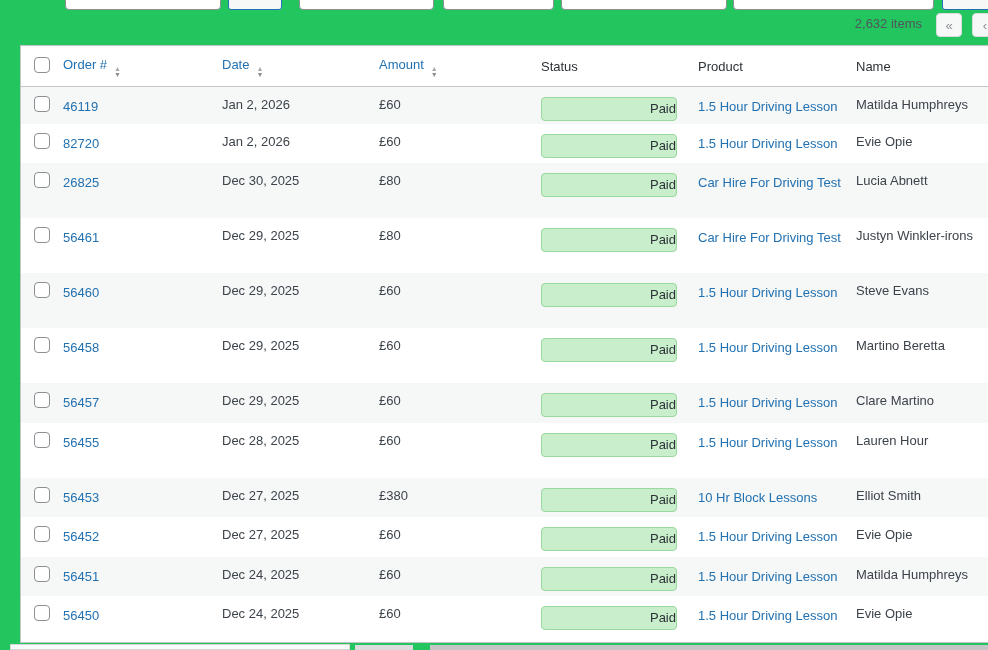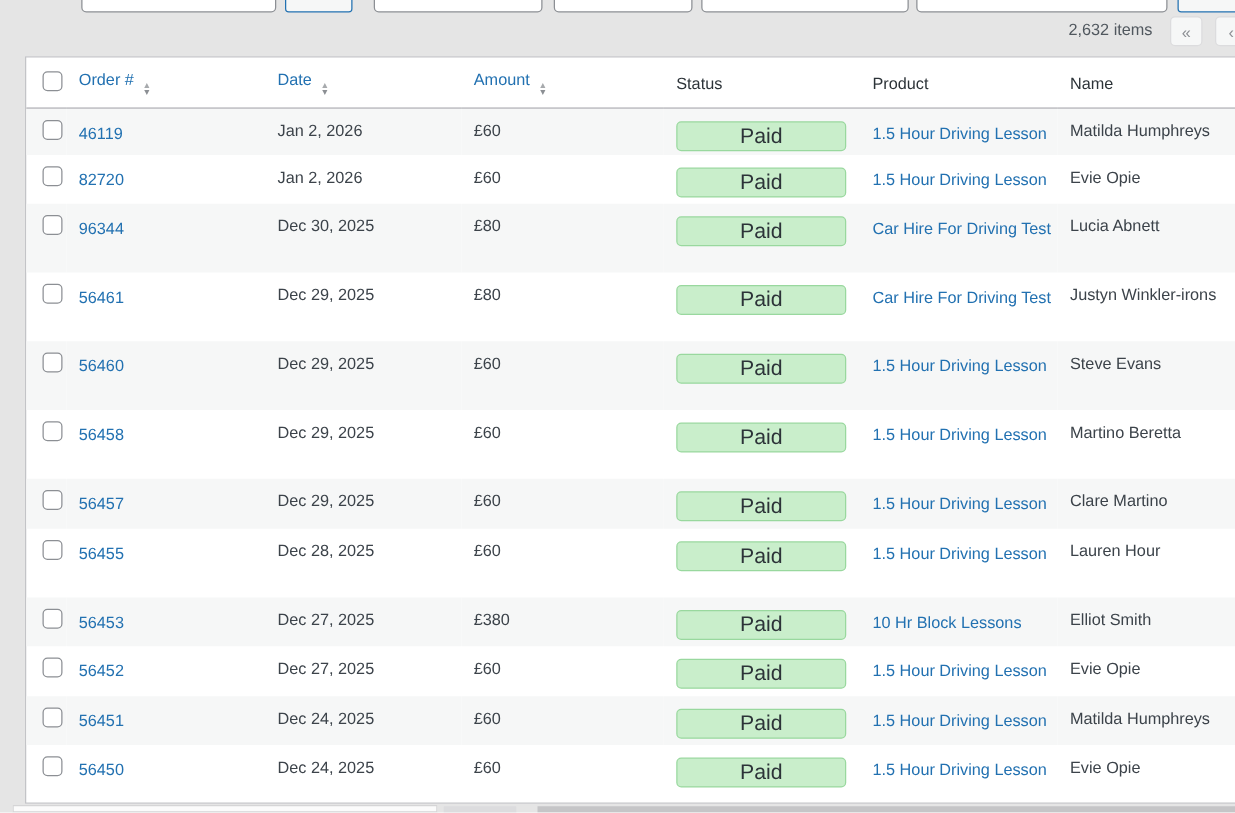--- a/index.html
+++ b/index.html
@@ -1,18 +1,18 @@
 <!DOCTYPE html>
 <html><head>
 <meta charset="utf-8">
 <style>
   html,body{margin:0;padding:0;}
   .viewport{
     position:relative;width:988px;height:650px;overflow:hidden;
-    background:#e5e5e5;font-family:"Liberation Sans",sans-serif;
+    background:#22c55e;font-family:"Liberation Sans",sans-serif;
   }
   
   .filter-box{position:absolute;top:-22px;height:32px;background:#fff;
     border:1px solid #8c8f94;border-radius:4px;box-sizing:border-box;}
   #fb1{left:65px;width:156px;}
   #fb2{left:299px;width:135px;}
   #fb3{left:443px;width:111px;}
   #fb4{left:561px;width:166px;}
   #fb5{left:733px;width:201px;}
   .apply-btn{position:absolute;top:-22px;left:228px;width:54px;height:32px;
@@ -42,22 +42,22 @@
   tr.stripe{background:#f6f7f7;}
   tr.rh37{height:37px;} tr.rh39{height:39px;} tr.rh40{height:40px;}
   tr.rh48{height:48px;} tr.rh55{height:55px;}
   a.link{color:#2271b1;text-decoration:none;line-height:20px;}
   .cb{width:16px;height:16px;appearance:none;-webkit-appearance:none;margin:0;
     border:1px solid #8c8f94;border-radius:4px;background:#fff;cursor:pointer;}
   .sorting{display:inline-flex;flex-direction:column;margin-left:7px;vertical-align:-2px;}
   .sorting .sa{font-size:7px;line-height:6px;color:#a7aaad;}
   .sorting .sd{font-size:7px;line-height:6px;color:#8c8f94;}
   .status-cell{padding-right:0 !important;}
-  .badge{width:136px;height:24px;line-height:22px;text-align:center;background:#c9eecb;
-    border:1px solid #99d89e;border-radius:4px;color:#2c3338;font-size:17px;
+  .badge{width:136px;height:24px;line-height:22px;text-align:right;background:#c9eecb;
+    border:1px solid #99d89e;border-radius:4px;color:#2c3338;font-size:13px;
     box-sizing:border-box;}
   
   .hs-left{position:absolute;left:10px;top:644px;width:340px;height:6px;background:#fbfbfb;
     border:1px solid #d5d5d6;box-sizing:border-box;}
   .hs-mid{position:absolute;left:355px;top:645px;width:58px;height:5px;background:#dcdcde;}
   .hs-thumb{position:absolute;left:430px;top:645px;width:558px;height:5px;background:#c5c5c7;}
 </style>
 </head>
 <body>
 
@@ -130,21 +130,21 @@
           <td><span>Jan 2, 2026</span></td>
           <td><span>£60</span></td>
           <td class="status-cell">
               <div class="badge">Paid</div>
             </td>
           <td><a class="link" href="#">1.5 Hour Driving Lesson</a></td>
           <td><span>Evie Opie</span></td>
         </tr>
         <tr class="stripe rh55">
           <td class="cb-cell"><input type="checkbox" class="cb" style=""></td>
-          <td><a class="link" href="#">96344</a></td>
+          <td><a class="link" href="#">26825</a></td>
           <td><span>Dec 30, 2025</span></td>
           <td><span>£80</span></td>
           <td class="status-cell">
               <div class="badge">Paid</div>
             </td>
           <td><a class="link" href="#">Car Hire For Driving Test</a></td>
           <td><span>Lucia Abnett</span></td>
         </tr>
         <tr class="rh55">
           <td class="cb-cell"><input type="checkbox" class="cb" style=""></td>

